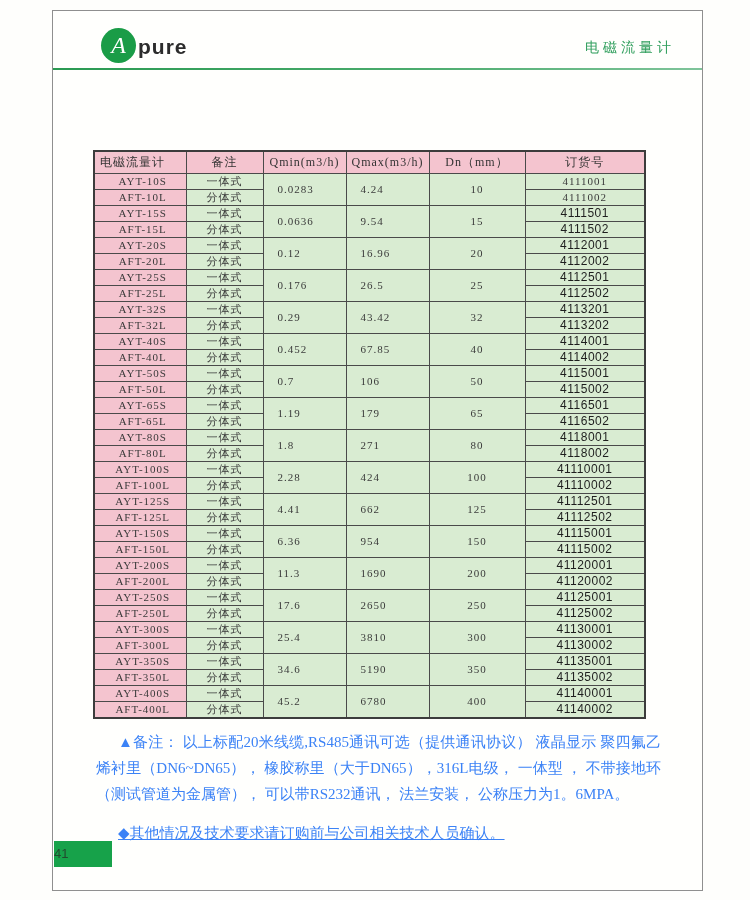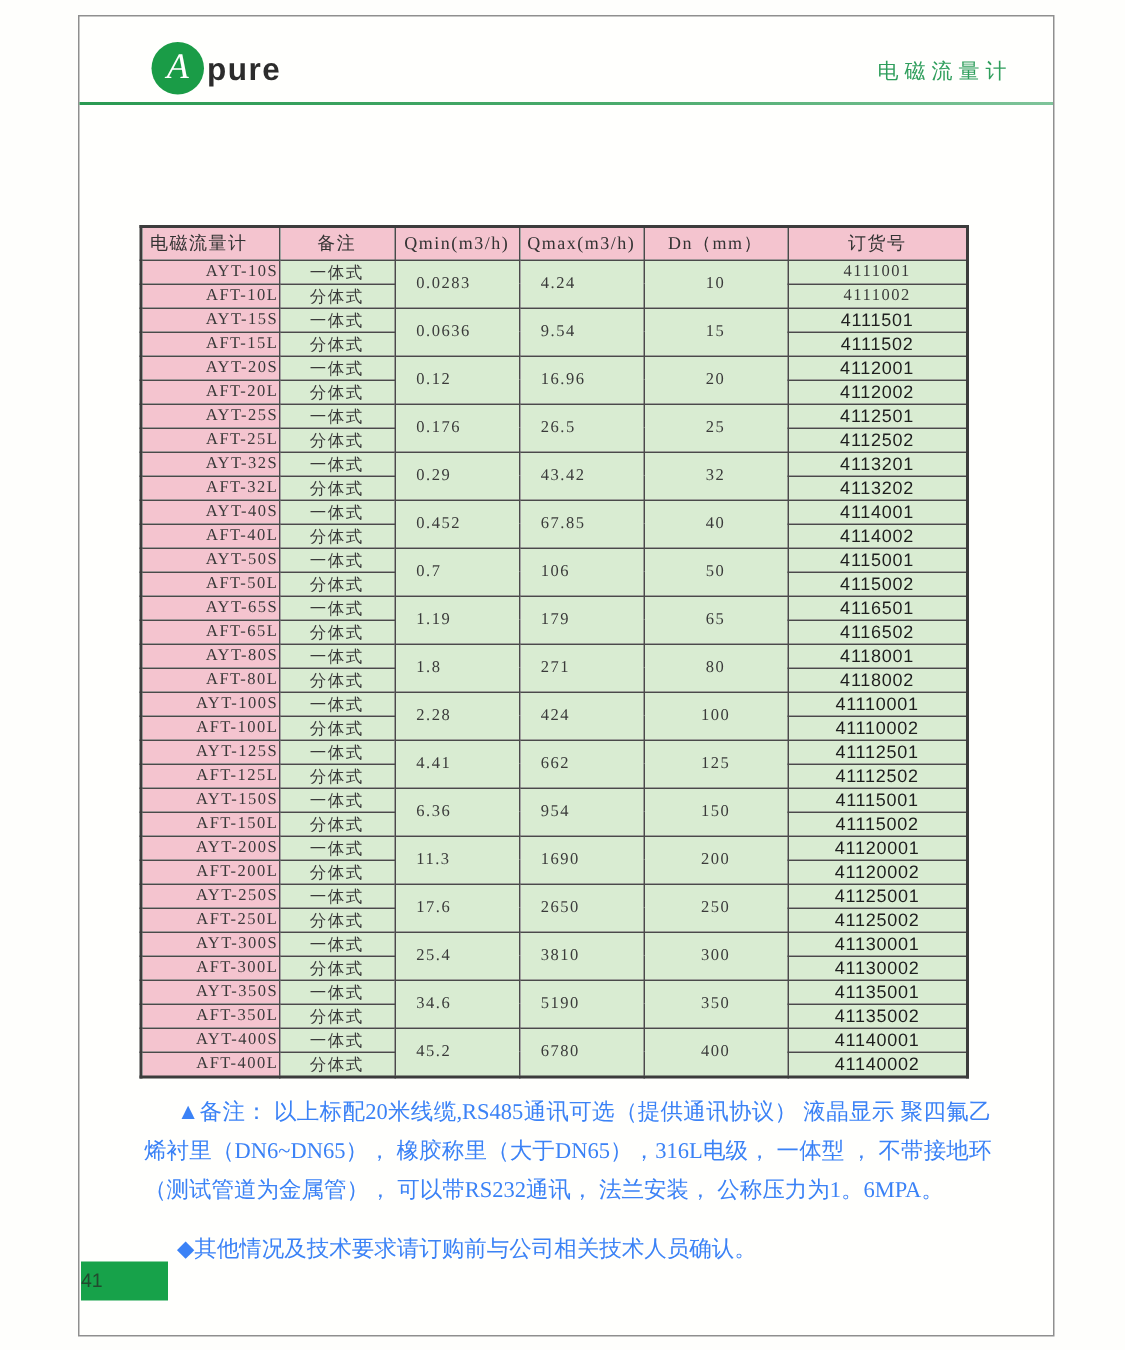--- a/index.html
+++ b/index.html
@@ -62,36 +62,36 @@
     overflow: hidden; white-space: nowrap;
   }
   table.sel { border: 2px solid #3c3c3c; }
   table.sel thead th {
     height: 22px; background: var(--pink, #f4c4cf);
     font-weight: normal; font-size: 12px; letter-spacing: 1px; color: #333;
   }
   table.sel thead th.h-model { text-align: left; padding-left: 5px; }
   table.sel tbody tr { height: 15.67px; }
   table.sel tbody { border-top: 1px solid #2e2e2e; }
-  td.model { background: var(--pink, #f4c4cf); text-align: right; padding-left: 5px; letter-spacing: 1px; }
+  td.model { background: var(--pink, #f4c4cf); text-align: center; padding-left: 5px; letter-spacing: 1px; }
   td.remark { background: var(--cellgreen, #d9ecd2); text-align: center; letter-spacing: 1px; }
   td.qval { background: var(--cellgreen, #d9ecd2); text-align: left; padding-left: 14px; letter-spacing: 1px; }
   td.dn { background: var(--cellgreen, #d9ecd2); text-align: center; letter-spacing: 1px; }
   td.order { background: var(--cellgreen, #d9ecd2); text-align: center; letter-spacing: 1px; font-family: Liberation Serif, serif; }
   td.order.bold {
     font-family: "Liberation Sans", "DejaVu Sans", sans-serif;
     font-weight: normal; font-size: 12px; letter-spacing: 0.5px; color: #1e1e1e;
   }
   
   .notes {
     position: absolute; left: 43px; top: 718px; width: 565px;
     font-size: 15px; color: #3b82f6; line-height: 26px; text-align: justify;
   }
   .notes p { text-indent: 22px; }
-  .notes p + p { margin-top: 13px; }
+  .notes p + p { margin-top: 13px; text-decoration: underline; }
   
   .page-num {
     position: absolute; left: 1px; top: 830px; width: 58px; height: 26px;
     background: var(--page-green, #17a24a);
     color: #224a2e; font-size: 13px; text-align: left; line-height: 26px;
     font-family: "Liberation Sans", "DejaVu Sans", sans-serif;
   }
 </style>
 </head>
 <body>

